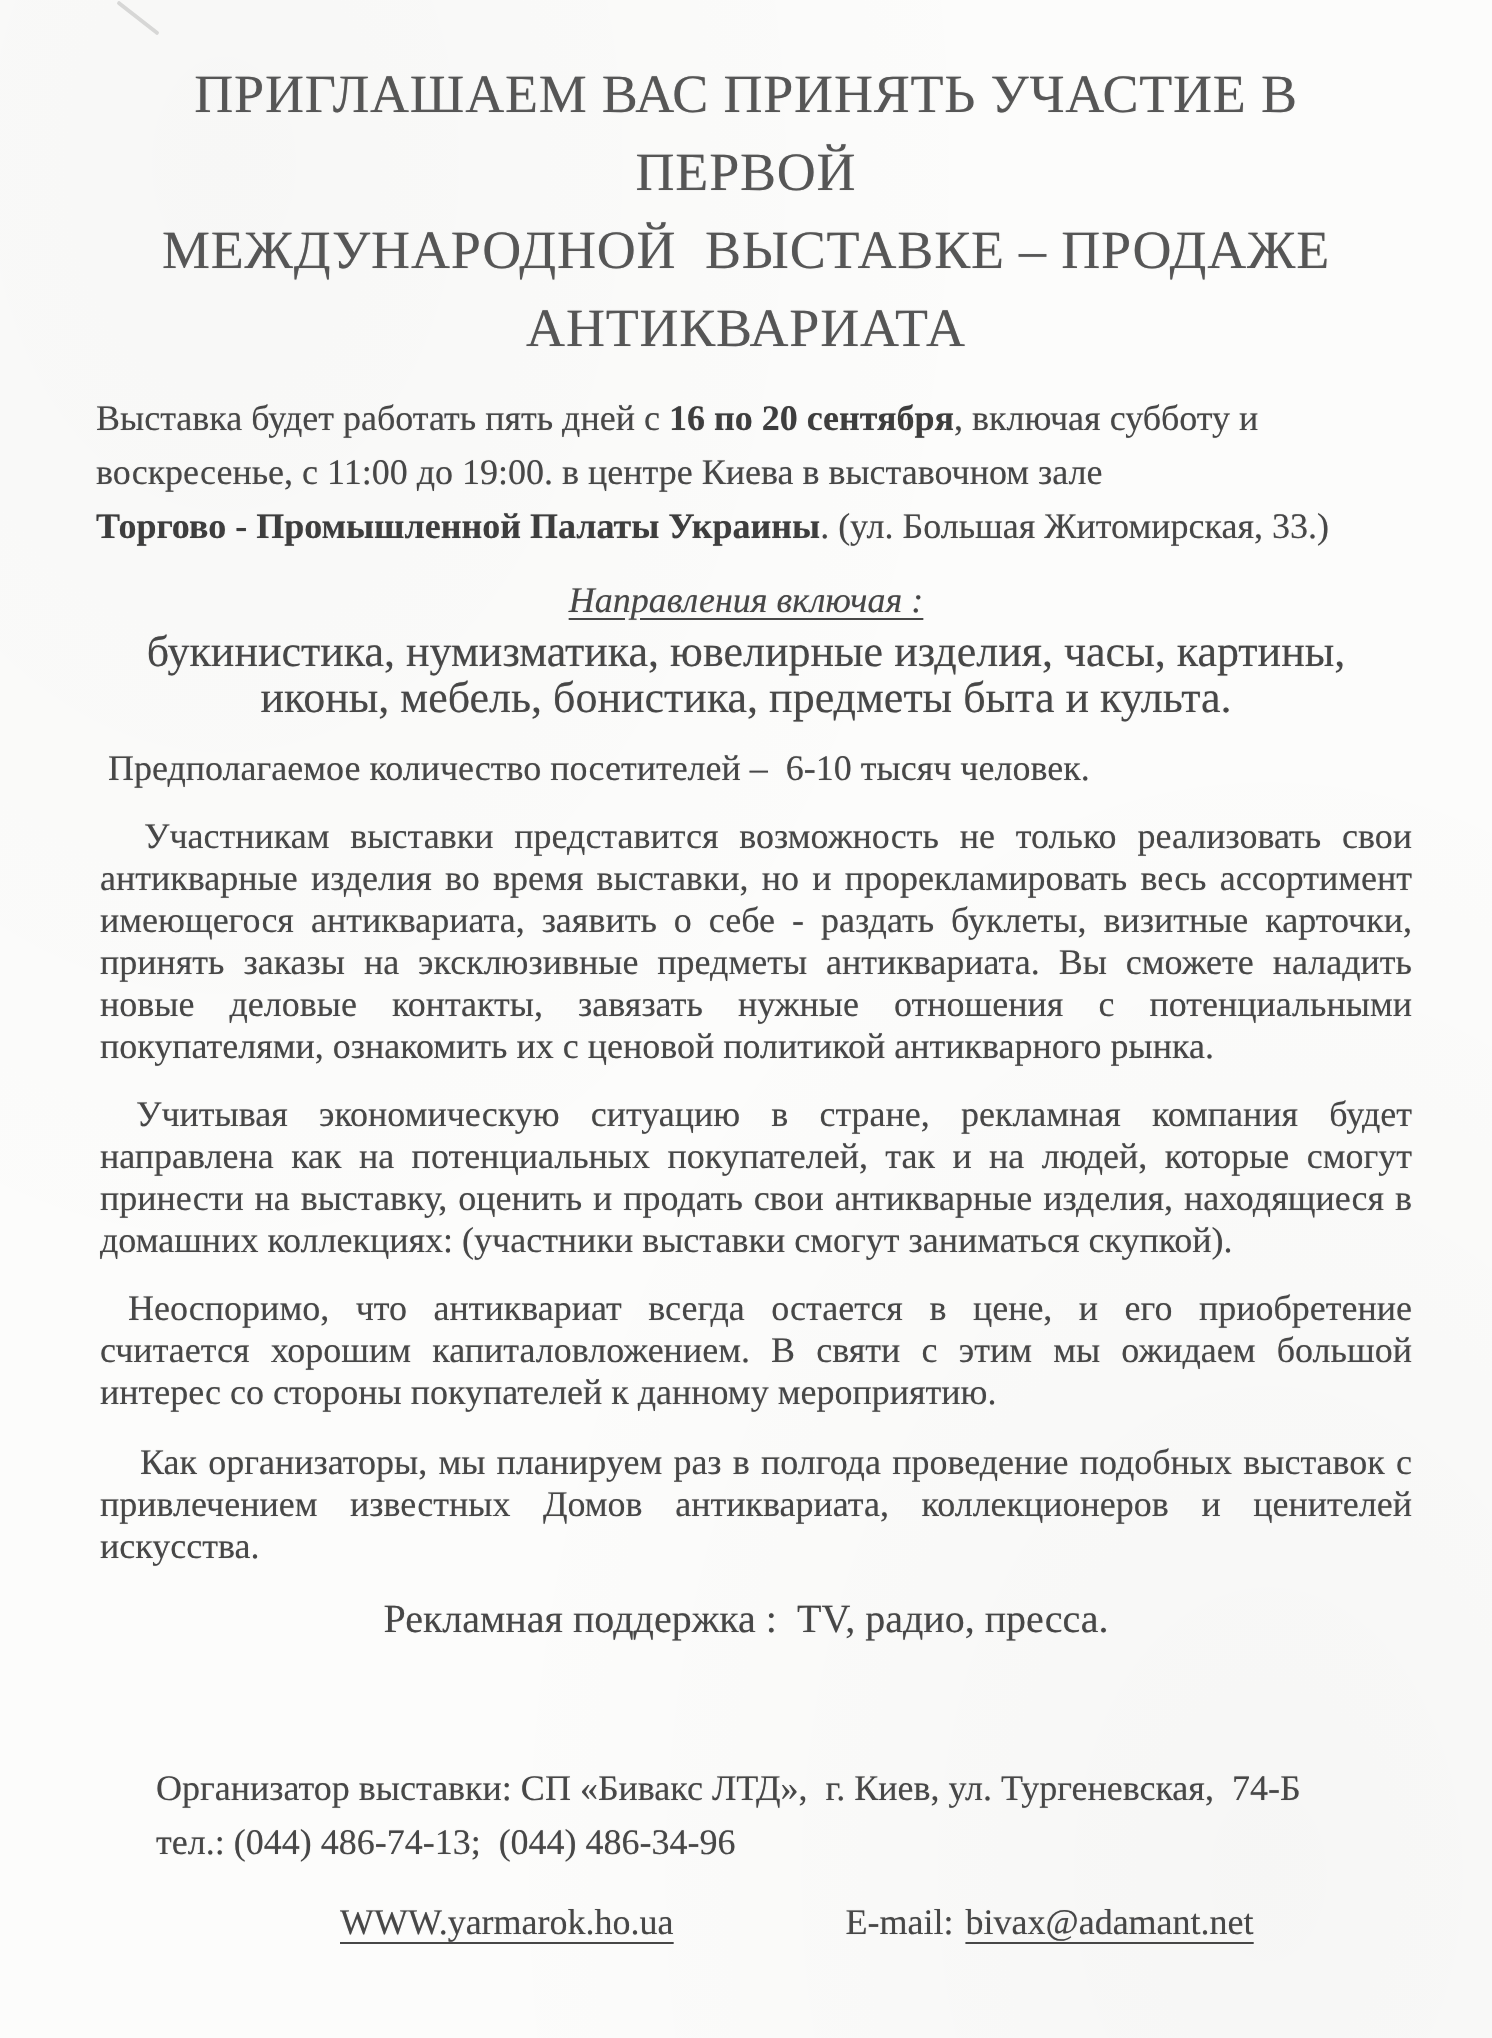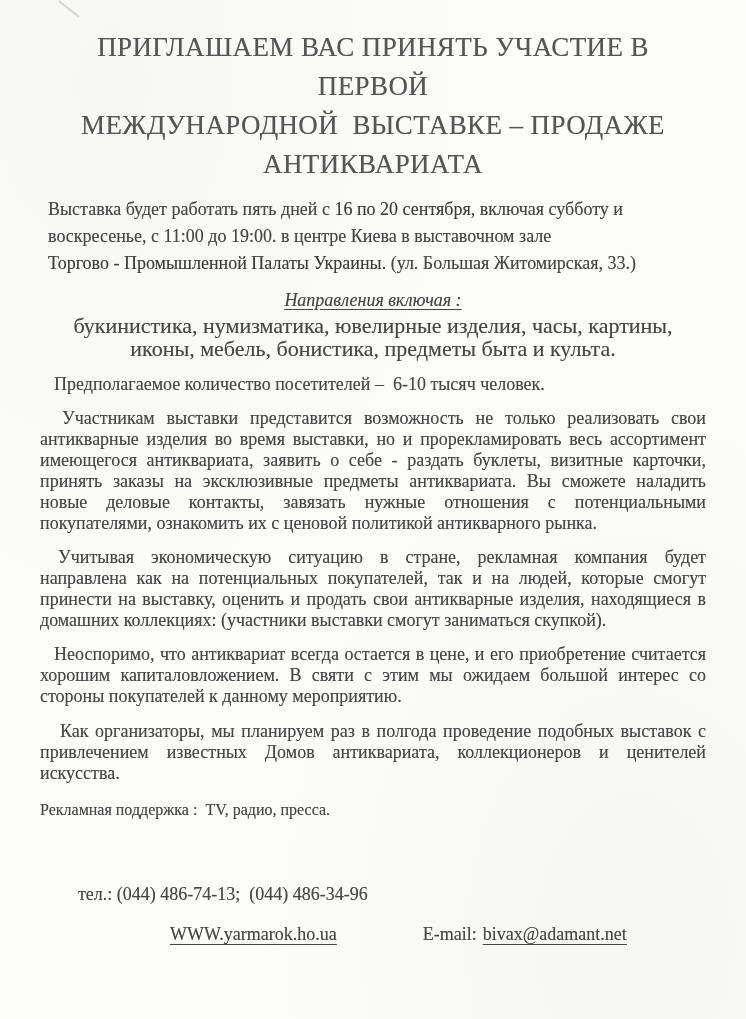--- a/index.html
+++ b/index.html
@@ -38,50 +38,50 @@
     white-space:pre-wrap;
   }
   p{margin:0;}
   .para{
     font-size:18px;
     line-height:21px;
     color:#474747;
   }
   .intro{margin-top:34px;text-indent:16px;}
   .schedule{margin-top:12px;line-height:27px;padding-left:8px;}
-  .bold{font-weight:400;color:#3d3d3d;}
+  .bold{font-weight:700;color:#3d3d3d;}
   .directions-heading{
     margin-top:12px;
     text-align:center;
     font-size:18px;
     line-height:22px;
   }
   .directions-heading span{
     font-style:italic;
     text-decoration:underline;
     text-underline-offset:3px;
   }
   .directions-list{
     margin:3px auto 0 auto;
     max-width:648px;
     text-align:center;
     font-size:22px;
     line-height:23px;
   }
   .visitors{margin-top:14px;text-indent:14px;white-space:pre-wrap;}
-  .justify{text-align:justify;}
+  .justify{text-align:justify;margin-left:10px;}
   .participants{margin-top:13px;text-indent:22px;}
   .economy{margin-top:13px;text-indent:18px;}
   .investment{margin-top:13px;text-indent:14px;}
   .organizers{margin-top:14px;text-indent:20px;}
   .participation{margin-top:13px;text-indent:16px;white-space:pre-wrap;}
   .ad-support{
     margin-top:15px;
-    text-align:left;
-    font-size:16px;
+    text-align:center;
+    font-size:20px;
     line-height:22px;
     white-space:pre-wrap;
   }
   .footer-block{
     margin-top:60px;
     margin-left:38px;
   }
   .footer-block p{
     font-size:18px;
     line-height:27px;
@@ -127,20 +127,21 @@
   <p class="para justify economy">Учитывая экономическую ситуацию в стране, рекламная компания будет направлена как на потенциальных покупателей, так и на людей, которые смогут принести на выставку, оценить и продать свои антикварные изделия, находящиеся в домашних  коллекциях: (участники выставки смогут заниматься скупкой).</p>
 
   <p class="para justify investment">Неоспоримо, что антиквариат всегда остается в цене, и его приобретение считается хорошим капиталовложением. В святи с этим мы ожидаем большой интерес со стороны покупателей к данному мероприятию.</p>
 
   <p class="para justify organizers">Как организаторы, мы планируем раз в полгода проведение  подобных выставок с привлечением   известных Домов антиквариата, коллекционеров и ценителей искусства.</p>
 
 
   <p class="ad-support">Рекламная поддержка :  TV, радио, пресса.</p>
 
   <div class="footer-block">
+    <p>Организатор выставки: СП «Бивакс ЛТД»,  г. Киев, ул. Тургеневская,  74-Б</p>
     <p>тел.: (044) 486-74-13;  (044) 486-34-96</p>
   </div>
 
   <div class="links-row">
     <span class="website">WWW.yarmarok.ho.ua</span>
     <span class="email-wrap"><span class="email-label">E-mail:</span><span class="email">bivax@adamant.net</span></span>
   </div>
 </div>
 
 </body></html>

